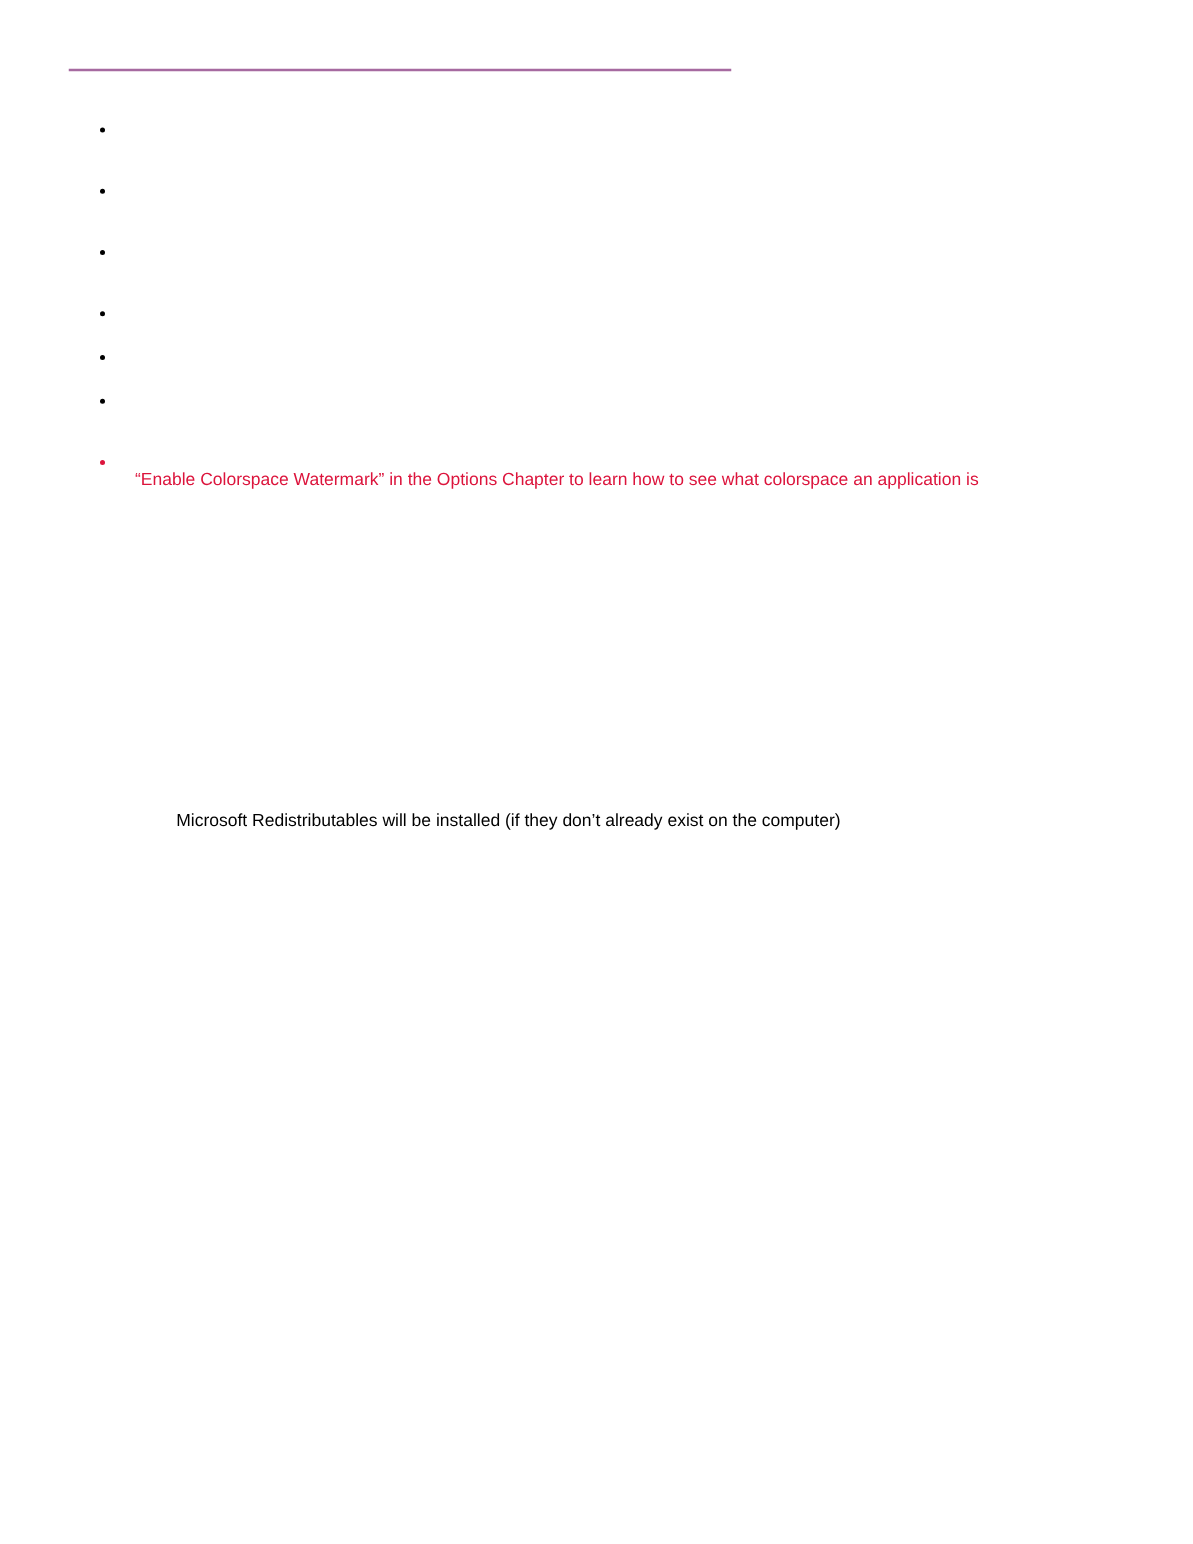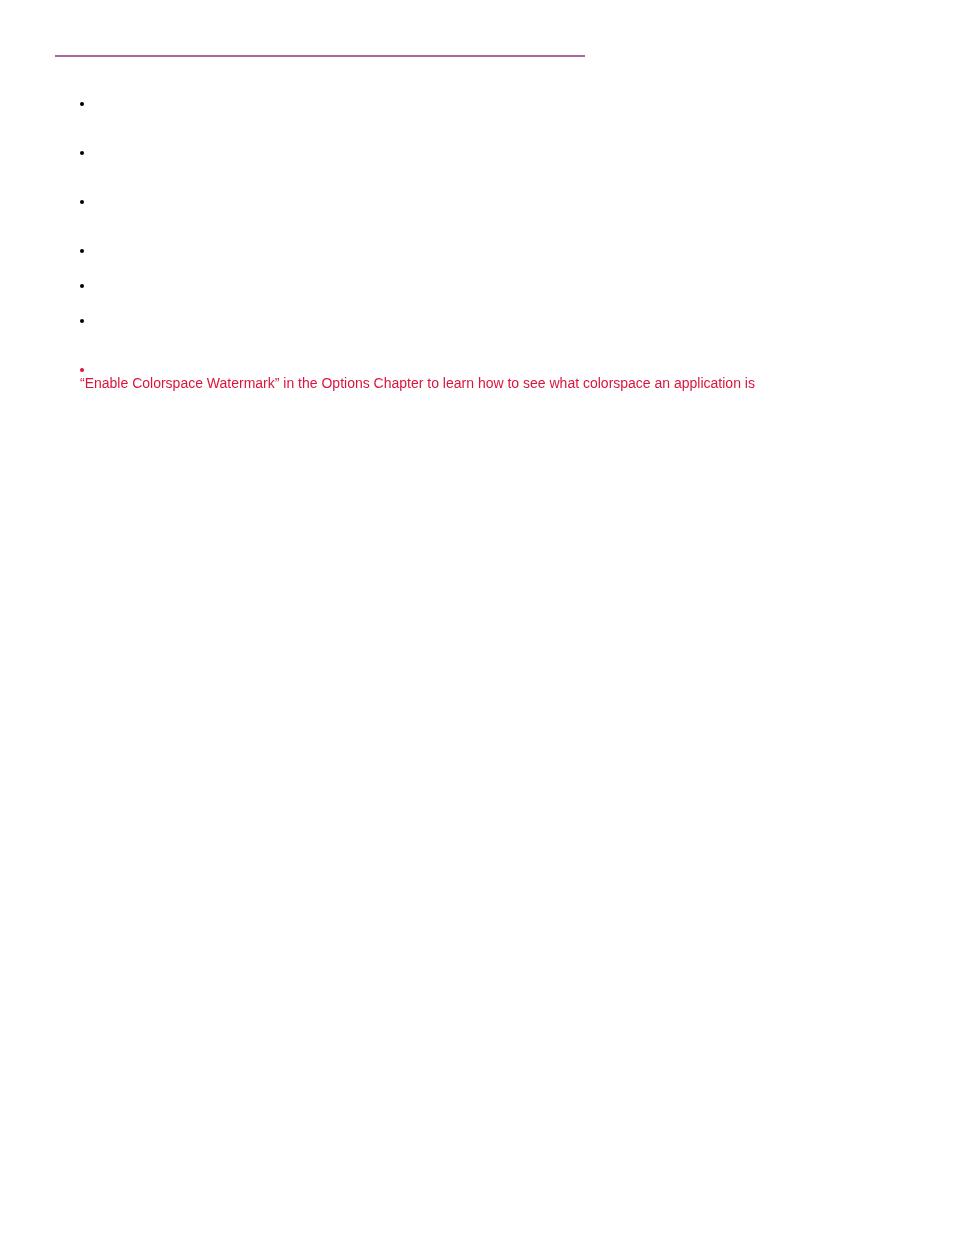--- a/index.html
+++ b/index.html
@@ -33,21 +33,21 @@
       margin-bottom: 14px;
     }
     ul.bullets li.red {
       color: #dc143c;
     }
     ul.bullets li.red::marker {
       color: #dc143c;
     }
     .red-continuation {
       color: #dc143c;
-      margin-left: 25px;
+      margin-left: 53px;
       margin-top: -22px;
       line-height: 1.7;
       margin-bottom: 40px;
     }
     .standalone-para {
       margin-left: 86px;
       margin-top: 250px;
       line-height: 1.5;
     }
   </style>
@@ -62,13 +62,14 @@
     <li>&nbsp;</li>
     <li>&nbsp;</li>
     <li class="tight">&nbsp;</li>
     <li class="tight">&nbsp;</li>
     <li>&nbsp;</li>
     <li class="red tight">&nbsp;</li>
   </ul>
 
   <div class="red-continuation">“Enable Colorspace Watermark” in the Options Chapter to learn how to see what colorspace an application is</div>
 
+  <div class="standalone-para">Microsoft Redistributables will be installed (if they don’t already exist on the computer)</div>
 </div>
 
 </body></html>

